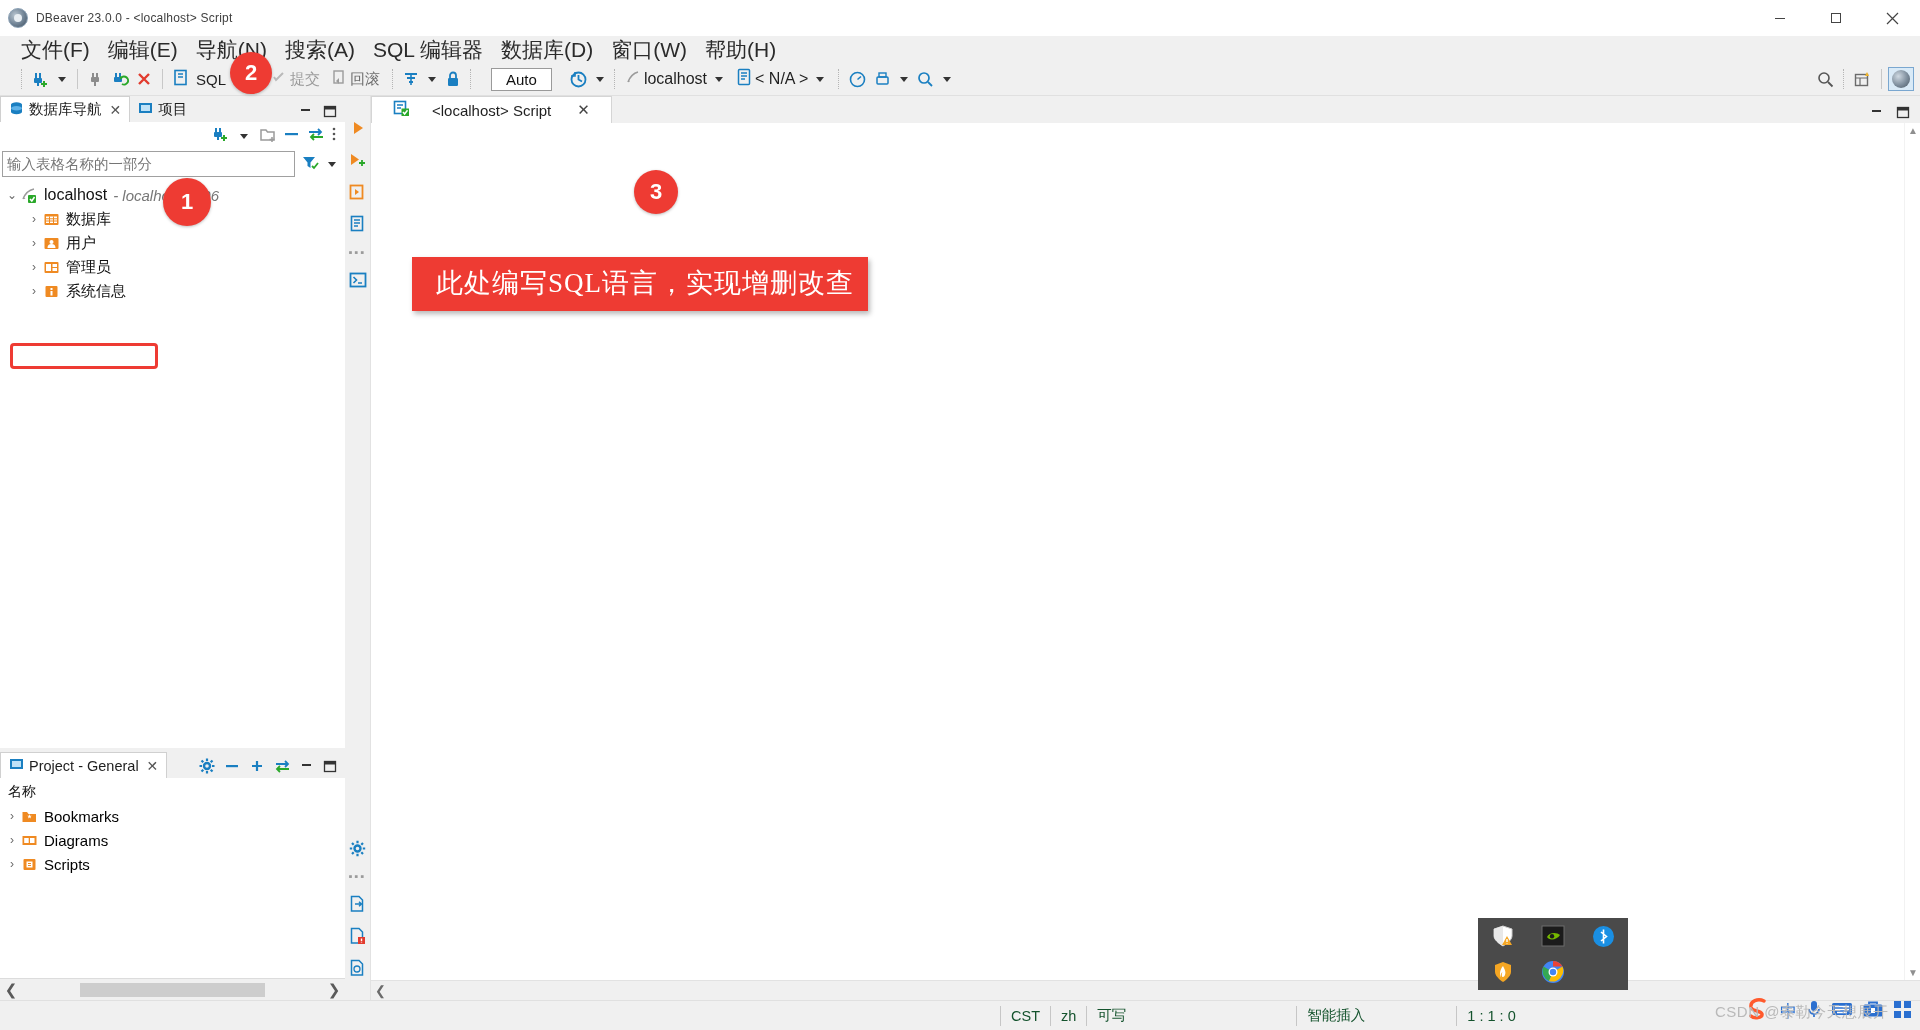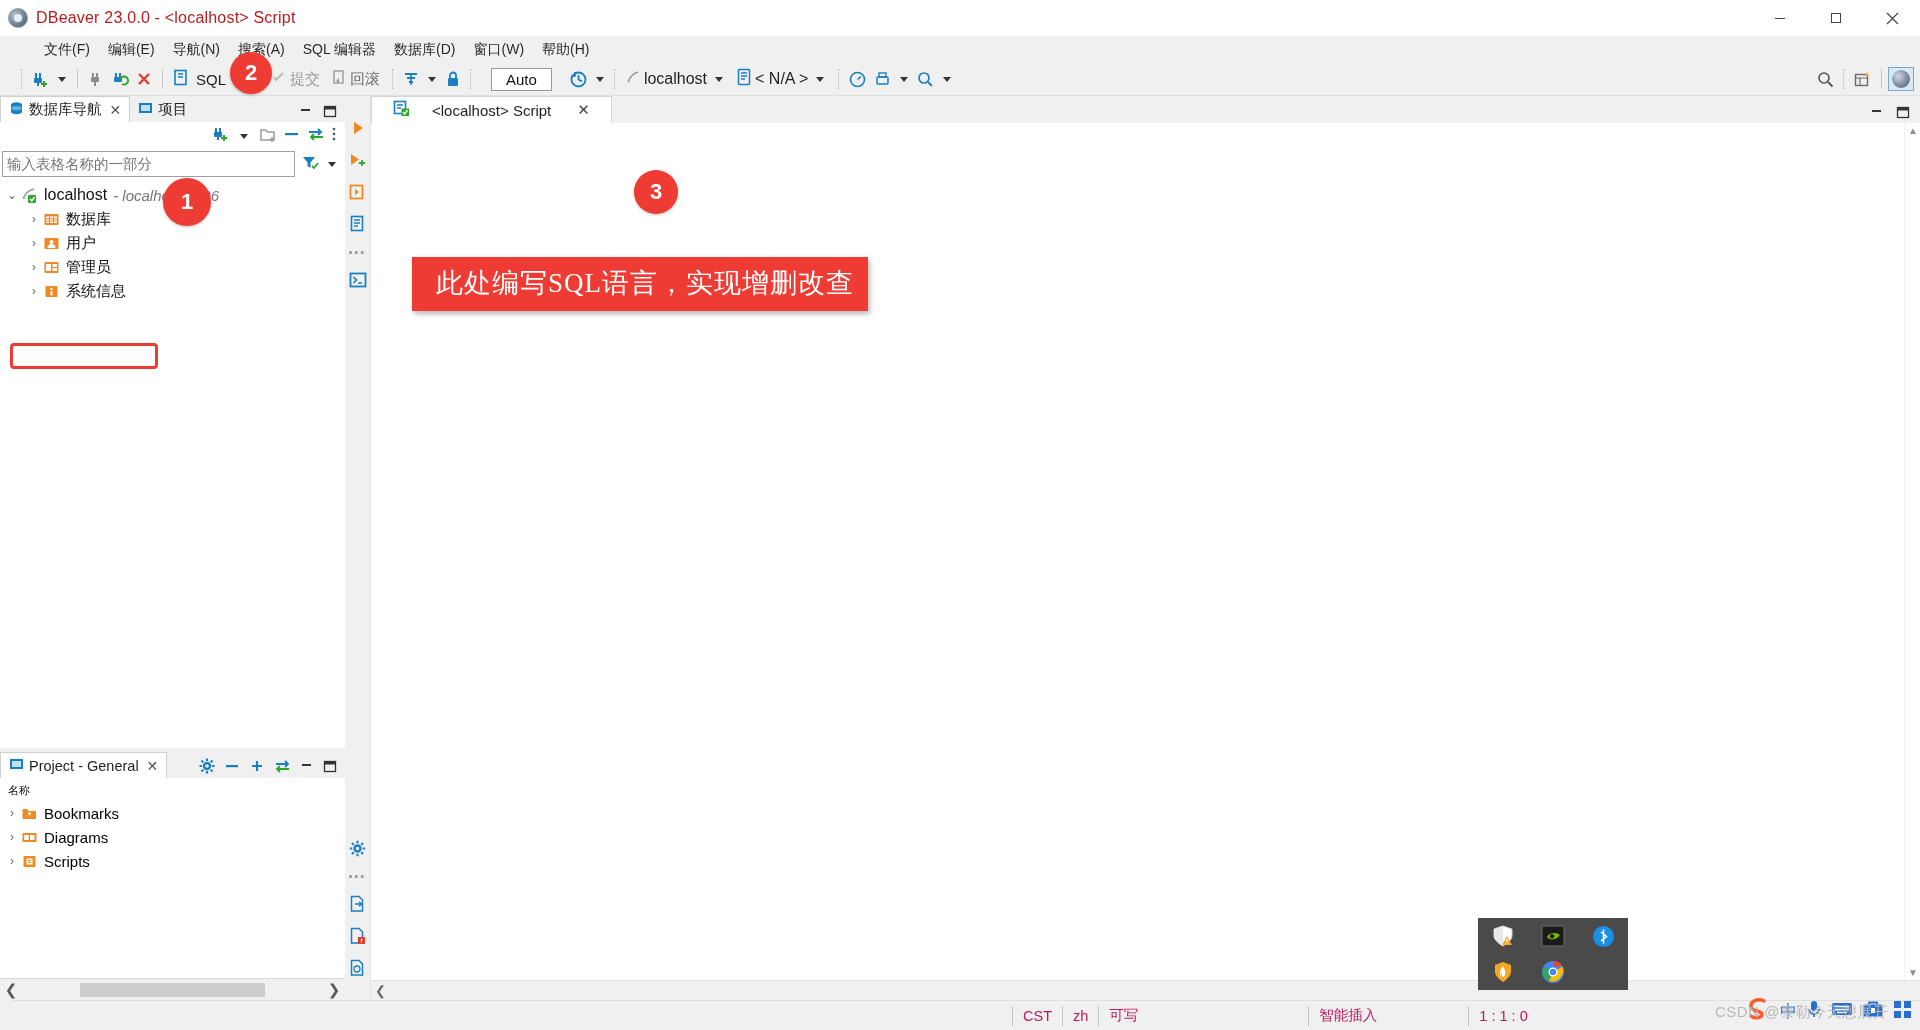--- a/index.html
+++ b/index.html
@@ -22,32 +22,32 @@
     width: 20px; height: 20px; margin-left: 8px; margin-right: 8px;
     border-radius: 50%;
     background: radial-gradient(circle at 35% 35%, #b9c6d1 0%, #6f8294 55%, #3e4d5c 100%);
     border: 1px solid #8aa0b4;
     position: relative;
   }
   .app-icon:after {
     content:""; position:absolute; left:5px; top:5px; width:8px; height:8px;
     background:#e8eef3; border-radius:50%;
   }
-  .title-text { font-size: 16px; color: #b91c1c; letter-spacing: .2px; }
+  .title-text { font-size: 12px; color: #404040; letter-spacing: .2px; }
   .win-buttons { margin-left:auto; display:flex; height:100%; }
   .win-btn {
     width: 56px; height: 36px; display:flex; align-items:center; justify-content:center;
     color:#444; font-size: 15px;
   }
   .win-btn svg { display:block; }
 
   
   .menubar {
     height: 27px; background:#f0f0f0; display:flex; align-items:center;
-    padding-left: 6px; font-size: 14px; color:#2b2b2b;margin-left:29px;
+    padding-left: 12px; font-size: 21px; color:#2b2b2b;
   }
   .menu-item { padding: 2px 9px; cursor: default; white-space: nowrap; }
 
   
   .toolbar {
     height: 33px; background:#f0f0f0; display:flex; align-items:center;
     padding-left: 16px; border-bottom: 1px solid #e0e0e0;
     position: relative;
   }
   .tb-item {
@@ -133,21 +133,21 @@
   .localhost-highlight {
     position:absolute; left:10px; top:162px; width:148px; height:26px;
     border:3px solid #ee3b33; border-radius:4px; pointer-events:none;
   }
 
   .splitter-h { height: 4px; background:#f0f0f0; }
 
   .project-panel { height: 248px; background:#fff; display:flex; flex-direction:column; }
   .project-tabs { height:26px; background:#f0f0f0; display:flex; align-items:flex-end; }
   .project-ctrls { margin-left:auto; display:flex; align-items:center; gap:9px; padding-right:8px; }
-  .col-head { font-size:11px; color:#111; padding: 5px 0 3px 8px; background:#fff;}
+  .col-head { font-size:14px; color:#111; padding: 5px 0 3px 8px; background:#fff;}
   .plist { background:#fff; flex:1; font-size:15px; }
 
   .hscroll {
     height: 22px; background:#f0f0f0; display:flex; align-items:center;
     border-top:1px solid #dcdcdc;
   }
   .hs-arrow { width: 22px; text-align:center; color:#5a5a5a; font-size: 15px; }
   .hs-track { flex:1; height: 14px; background:#f0f0f0; position:relative; }
   .hs-thumb { position:absolute; left:58px; top:0; width:185px; height:14px; background:#cdcdcd; }
 
@@ -195,21 +195,21 @@
 
   .editor-hscroll {
     height: 20px; background:#f0f0f0; display:flex; align-items:center; padding-left:4px;
     border-top:1px solid #e2e2e2;
   }
 
   
   .statusbar {
     position:absolute; left:0; bottom:0; right:0; height:30px;
     background:#f0f0f0; display:flex; align-items:center;
-    font-size: 14.5px; color:#be185d; border-top:1px solid #e0e0e0;margin-left:12px;
+    font-size: 14.5px; color:#14532d; border-top:1px solid #e0e0e0;
   }
   .sb-spacer { width: 1000px; }
   .sb-cell {
     height: 20px; display:flex; align-items:center; padding: 0 10px;
     border-left:1px solid #c6c6c6;
   }
   .sb-cell.w-wide { min-width: 210px; }
   .sb-cell.w-mid { min-width: 160px; }
 
   

